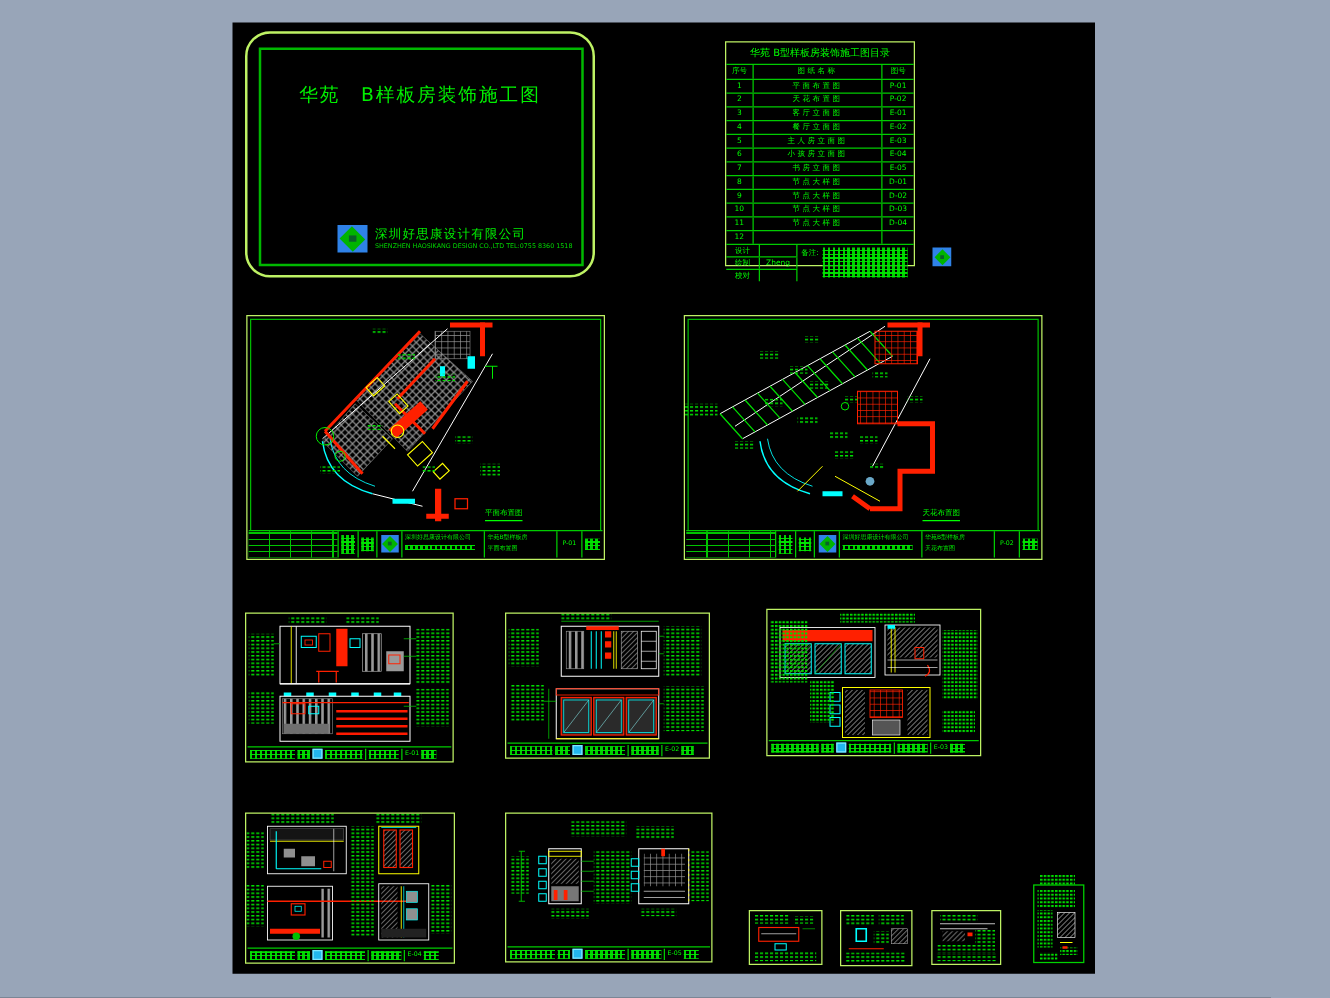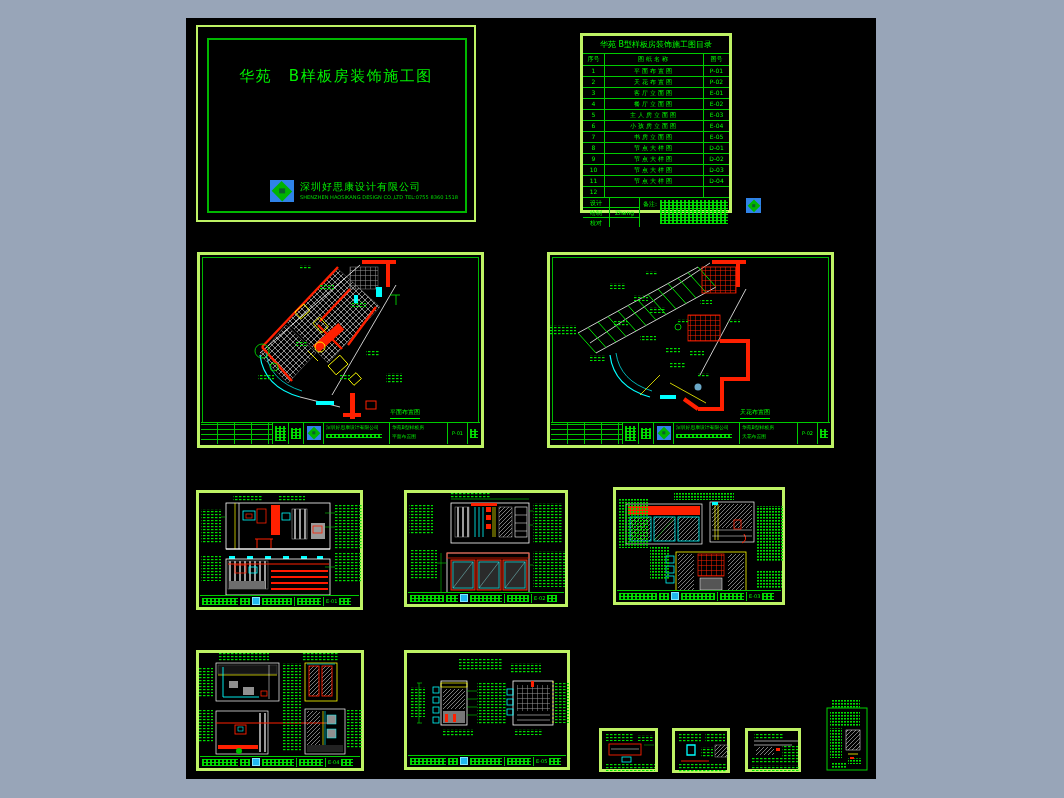--- a/index.html
+++ b/index.html
@@ -1,18 +1,18 @@
 <!DOCTYPE html>
 <html><head>
 <meta charset="utf-8">
 <style>
   html,body{margin:0;padding:0;background:#98a5b8;font-family:"DejaVu Sans","Liberation Sans",sans-serif;}
   #root{position:relative;width:1064px;height:798px;overflow:hidden;background:#98a5b8;}
   .canvas{position:absolute;left:186px;top:18px;width:690px;height:761px;background:#000;}
-  .sheet{position:absolute;border:3px solid #bef264;box-sizing:border-box;background:#000;}
+  .sheet{position:absolute;border:1px solid #bef264;box-sizing:border-box;background:#000;}
   .inner{position:absolute;border:1px solid #00b800;pointer-events:none;}
   .abs{position:absolute;}
   svg{position:absolute;left:0;top:0;display:block;}
   
   .nz{position:absolute;background-image:
       repeating-linear-gradient(0deg,rgba(0,230,0,.95) 0 1px,transparent 1px 3px),
       repeating-linear-gradient(90deg,rgba(0,230,0,.9) 0 2px,transparent 2px 4px);}
   .rev{background-image:
       repeating-linear-gradient(0deg,transparent 0 4px,#00c400 4px 5px),
       repeating-linear-gradient(90deg,transparent 0 16px,#00c400 16px 17px);}
@@ -87,21 +87,21 @@
         <rect width="2.5" height="1.2" fill="#00e000"></rect>
       </pattern>
       <pattern id="txtd" width="3" height="3" patternUnits="userSpaceOnUse">
         <rect width="2" height="1.6" fill="#00dd00"></rect>
       </pattern>
     </defs>
   </svg>
 
   <div class="canvas">
 
-    <div class="sheet" style="left:10px;top:7px;width:280px;height:197px;border-width:2px;">
+    <div class="sheet" style="left:10px;top:7px;width:280px;height:197px;border-width:2px;border-radius:20px;">
       <div class="inner" style="left:9px;top:11px;right:7px;bottom:7px;border-width:2px;"></div>
       <div class="cover-title">华苑　B样板房装饰施工图</div>
       <div class="abs" style="left:72px;top:153px;display:flex;gap:6px;">
         <span class="logo" style="width:24px;height:22px;">
             <i></i>
             <u></u>
           </span>
         <span>
           <div class="co-name">深圳好思康设计有限公司</div>
           <div class="co-sub">SHENZHEN HAOSIKANG DESIGN CO.,LTD  TEL:0755 8360 1518</div>

